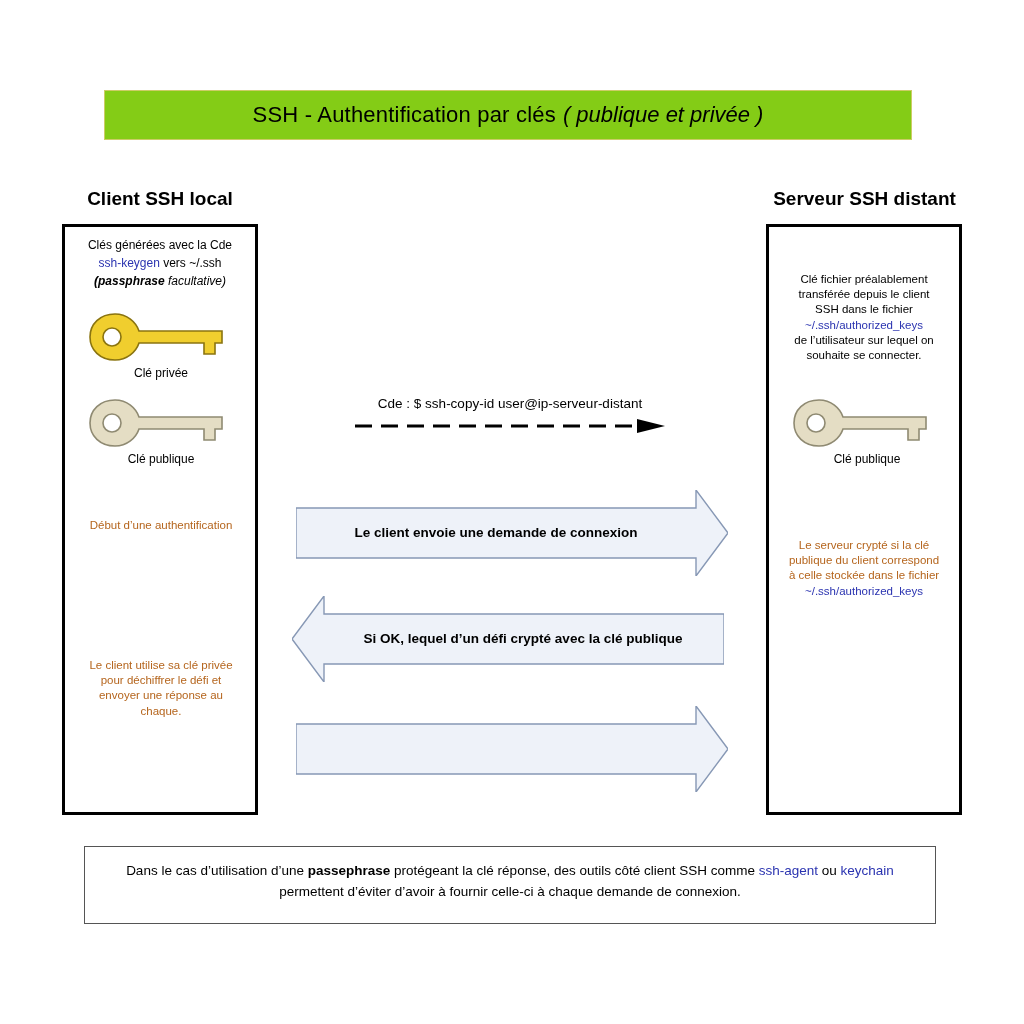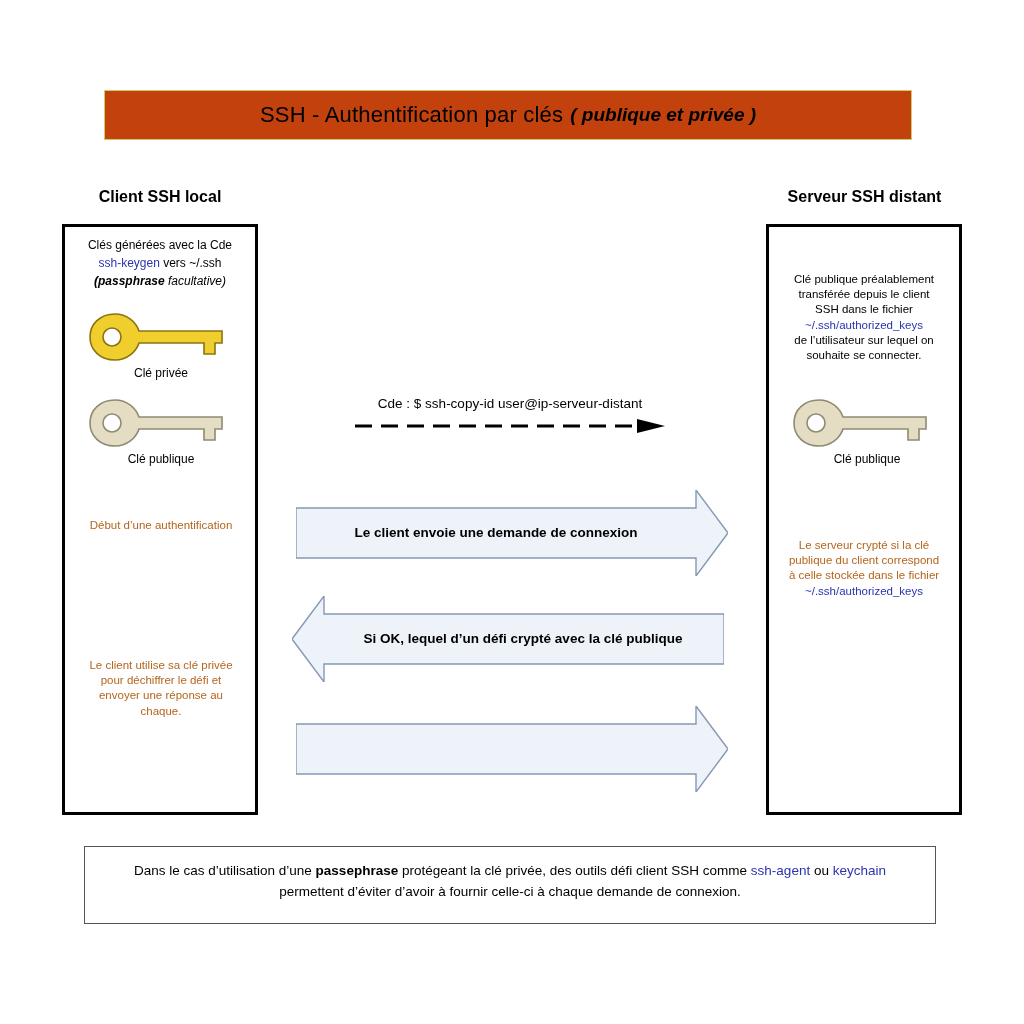--- a/index.html
+++ b/index.html
@@ -16,42 +16,41 @@
     overflow: hidden;
   }
 
   
   #title-banner {
     position: absolute;
     left: 104px;
     top: 90px;
     width: 808px;
     height: 50px;
-    background: #c2410c;
+    background: #84cc16;
     border: 1px solid #cccc66;
     box-sizing: border-box;
     display: flex;
     align-items: center;
     justify-content: center;
   }
   #title-banner .t1 {
     font-size: 22px;
     letter-spacing: 0.2px;
   }
   #title-banner .t2 {
-    font-size: 19px;
+    font-size: 22px;
     font-style: italic;
     margin-left: 7px;
-    font-weight: bold;
   }
 
   
   .col-header {
     position: absolute;
-    font-size: 16px;
+    font-size: 19px;
     font-weight: bold;
     text-align: center;
   }
   #client-header { left: 60px; top: 188px; width: 200px; }
   #server-header { left: 762px; top: 188px; width: 205px; }
 
   
   .party-box {
     position: absolute;
     border: 3px solid #000000;
@@ -223,21 +222,21 @@
 <div class="blk" id="client-auth-start">Début d’une authentification</div>
 
 <div class="blk" id="client-priv-use">
   <span>Le client utilise sa clé privée</span>
   <span>pour déchiffrer le défi et</span>
   <span>envoyer une réponse au</span>
   <span>chaque.</span>
 </div>
 
 <div class="blk" id="server-pub-text">
-  <span>Clé publique préalablement</span>
+  <span>Clé fichier préalablement</span>
   <span>transférée depuis le client</span>
   <span>SSH dans le fichier</span>
   <span class="blue">~/.ssh/authorized_keys</span>
   <span>de l’utilisateur sur lequel on</span>
   <span>souhaite se connecter.</span>
 </div>
 
 <div class="key-wrap" id="server-key-graphic">
   <svg width="150" height="62" viewBox="0 0 150 62">
     <g>
@@ -277,14 +276,14 @@
   <div class="msg-text">Si OK, lequel d’un défi crypté avec la clé publique</div>
 </div>
 
 <div class="msg" id="msg-3">
   <svg width="432" height="86" viewBox="0 0 432 86">
     <polygon points="0,18 400,18 400,0 432,43 400,86 400,68 0,68" fill="#eef2f9" stroke="#8798b5" stroke-width="1.4"></polygon>
   </svg>
 </div>
 
 <div id="footer-note">
-  <span>Dans le cas d’utilisation d’une </span><b>passephrase</b><span> protégeant la clé privée, des outils défi client SSH comme </span><span class="blue">ssh-agent</span><span> ou </span><span class="blue">keychain</span><span> permettent d’éviter d’avoir à fournir celle-ci à chaque demande de connexion.</span>
+  <span>Dans le cas d’utilisation d’une </span><b>passephrase</b><span> protégeant la clé réponse, des outils côté client SSH comme </span><span class="blue">ssh-agent</span><span> ou </span><span class="blue">keychain</span><span> permettent d’éviter d’avoir à fournir celle-ci à chaque demande de connexion.</span>
 </div>
 
 </body></html>

